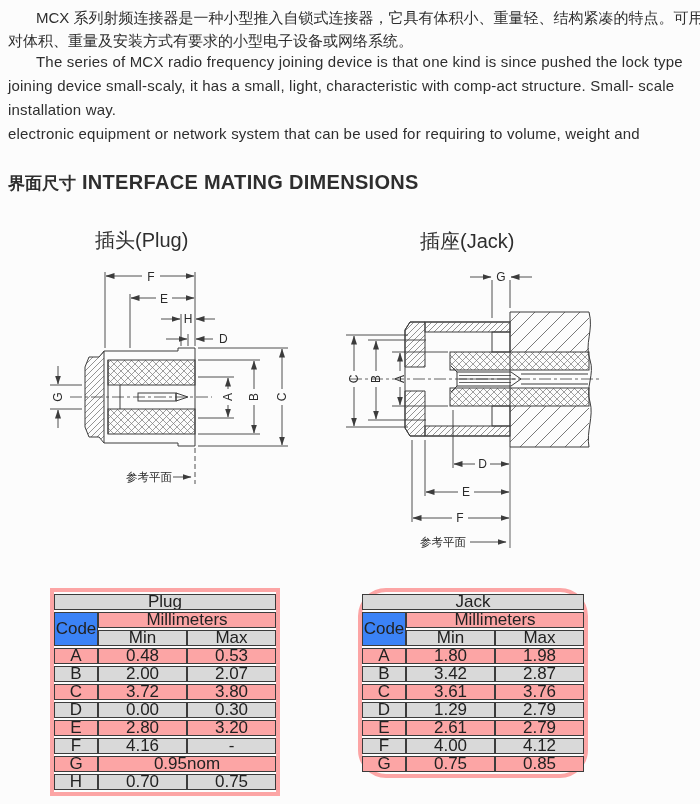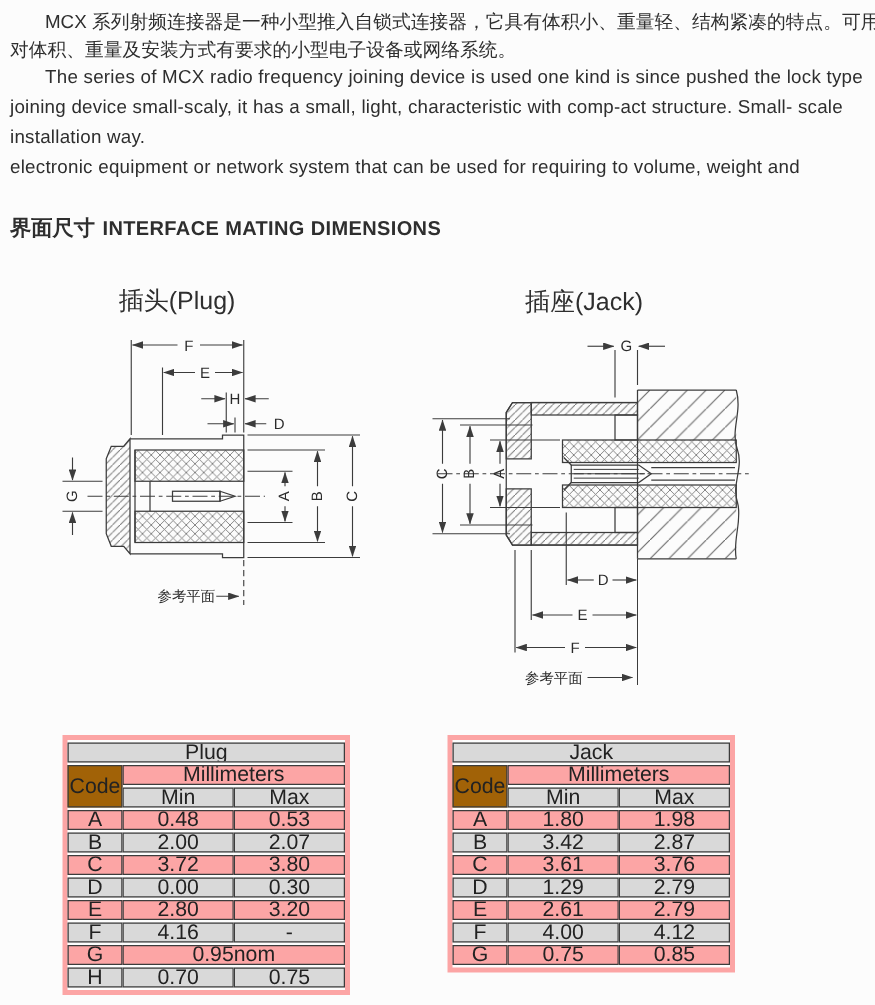--- a/index.html
+++ b/index.html
@@ -8,49 +8,49 @@
     background:#fcfcfc;color:#2e2e2e;
     font-family:"Liberation Sans","DejaVu Sans",sans-serif;
   }
   .abs{position:absolute;}
   .para div{white-space:nowrap;}
   .intro-zh{top:6px;left:8px;font-size:15px;line-height:23px;}
   .intro-zh div:first-child{padding-left:28px;}
   .intro-en{top:50px;left:8px;font-size:15px;line-height:24px;letter-spacing:.2px;}
   .intro-en div:first-child{padding-left:28px;}
   .section-head{top:171px;left:8px;font-weight:bold;font-size:17px;white-space:nowrap;}
-  .section-head .en{font-size:16px;letter-spacing:.3px;margin-left:6px;}
+  .section-head .en{font-size:20px;letter-spacing:.3px;margin-left:6px;}
   .diag-title{font-size:20px;white-space:nowrap;}
   .plug-title{top:227px;left:95px;}
   .jack-title{top:228px;left:420px;}
   svg.diag{position:absolute;}
   svg text{font-family:"Liberation Sans","DejaVu Sans",sans-serif;fill:#2b2b2b;}
   .dimtable{
     position:absolute;border-collapse:separate;border-spacing:0 2px;
     background:#fdfdfd;border:4px solid #fca5a5;font-size:17px;color:#222;
     table-layout:fixed;
   }
   .dimtable td{
     border:1px solid #3c3c3c;text-align:center;vertical-align:middle;
     height:14px;line-height:14px;padding:0;background:#fca5a5;overflow:hidden;
   }
   .dimtable tr.shade td{background:#d9d9d9;}
-  .dimtable td.keepwhite{background:#a16207;}
+  .dimtable td.keepwhite{background:#3b82f6;}
   .plug-table{left:50px;top:588px;}
-  .jack-table{left:358px;top:588px;}
+  .jack-table{left:358px;top:588px;border-radius:28px;}
 </style>
 </head>
 <body>
 
 <div class="abs para intro-zh">
     <div>MCX 系列射频连接器是一种小型推入自锁式连接器，它具有体积小、重量轻、结构紧凑的特点。可用于</div>
     <div>对体积、重量及安装方式有要求的小型电子设备或网络系统。</div>
   </div>
 <div class="abs para intro-en">
-    <div>The series of MCX radio frequency joining device is used one kind is since pushed the lock type</div>
+    <div>The series of MCX radio frequency joining device is that one kind is since pushed the lock type</div>
     <div>joining device small-scaly, it has a small, light, characteristic with comp-act structure. Small- scale</div>
     <div>installation way.</div>
     <div>electronic equipment or network system that can be used for requiring to volume, weight and</div>
   </div>
 
 <div class="abs section-head">
   <span class="zh">界面尺寸</span><span class="en">INTERFACE MATING DIMENSIONS</span>
 </div>
 
 <div class="abs diag-title plug-title">插头(Plug)</div>

